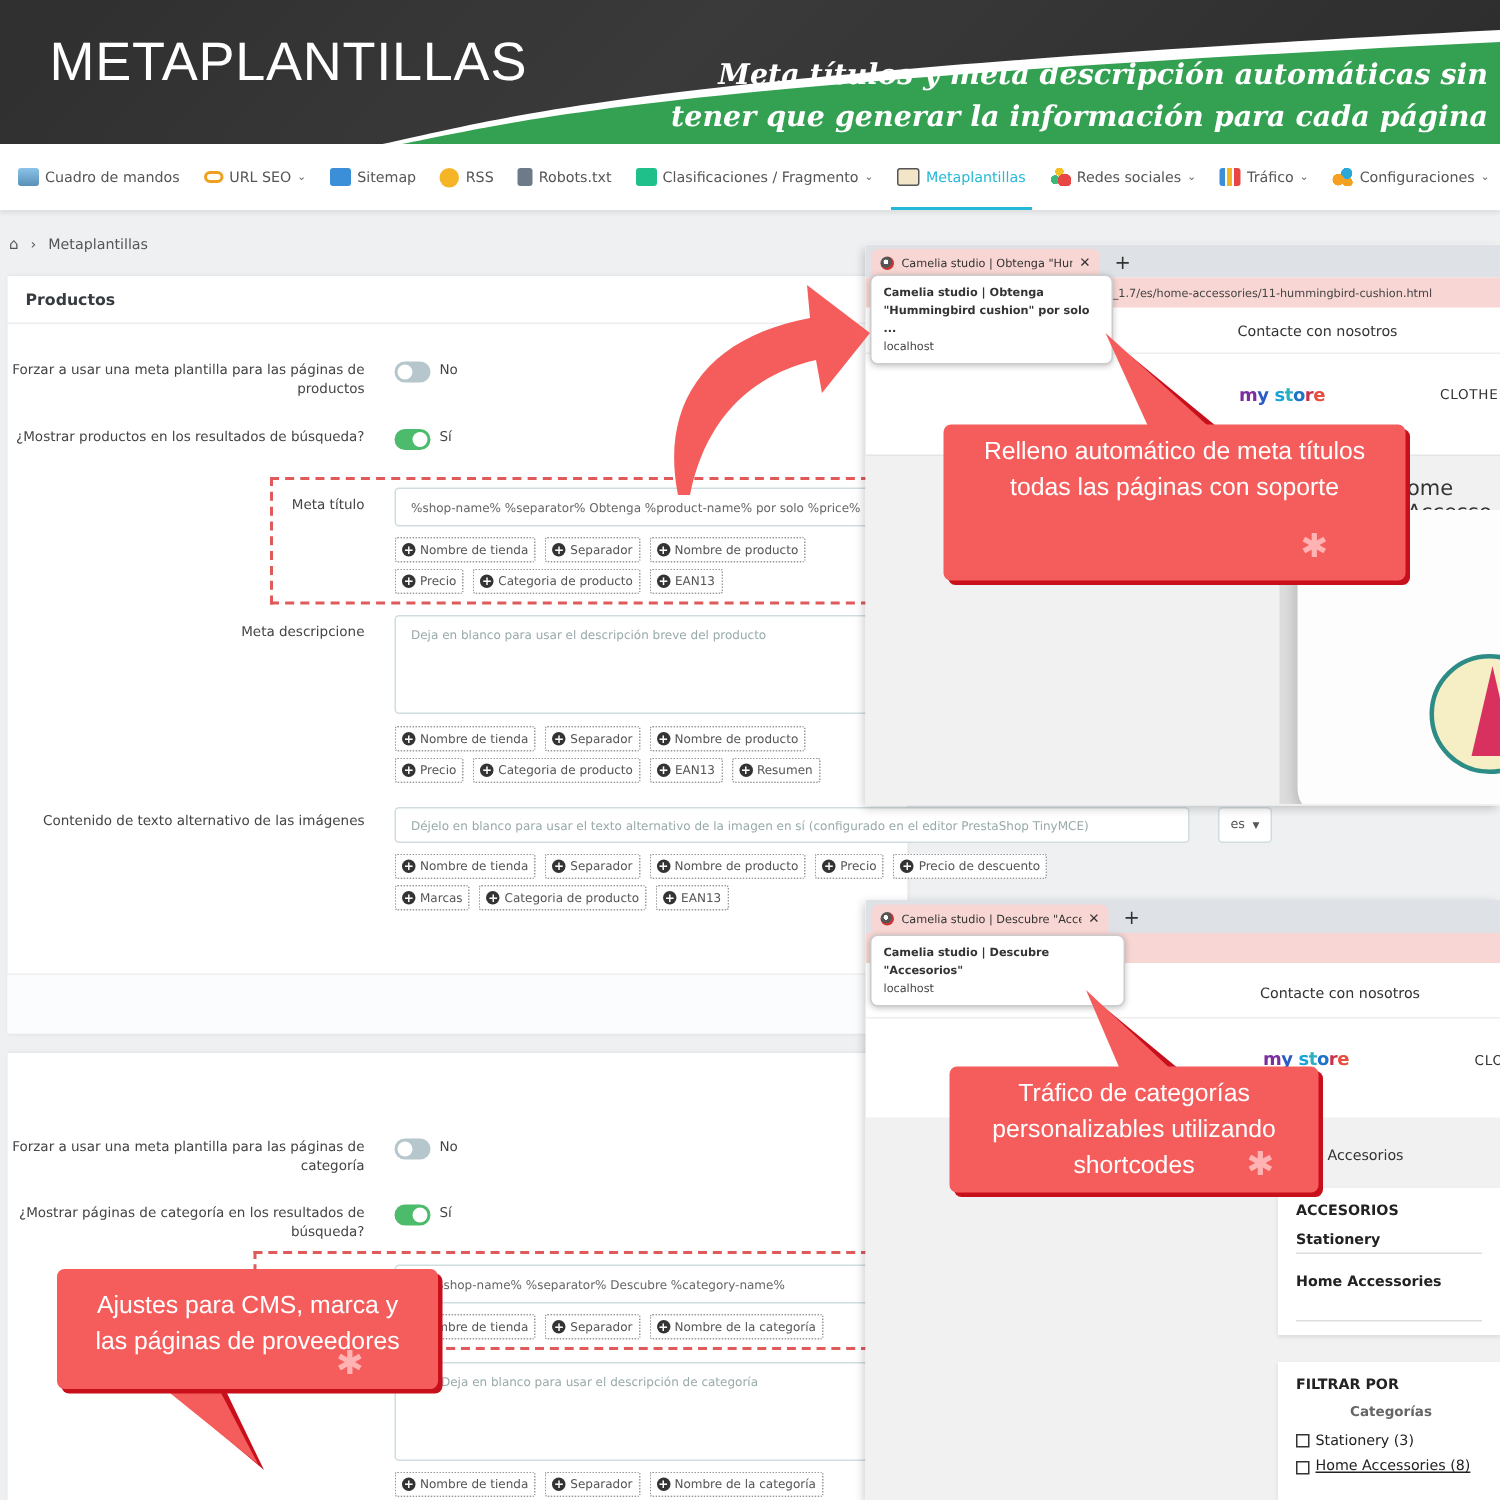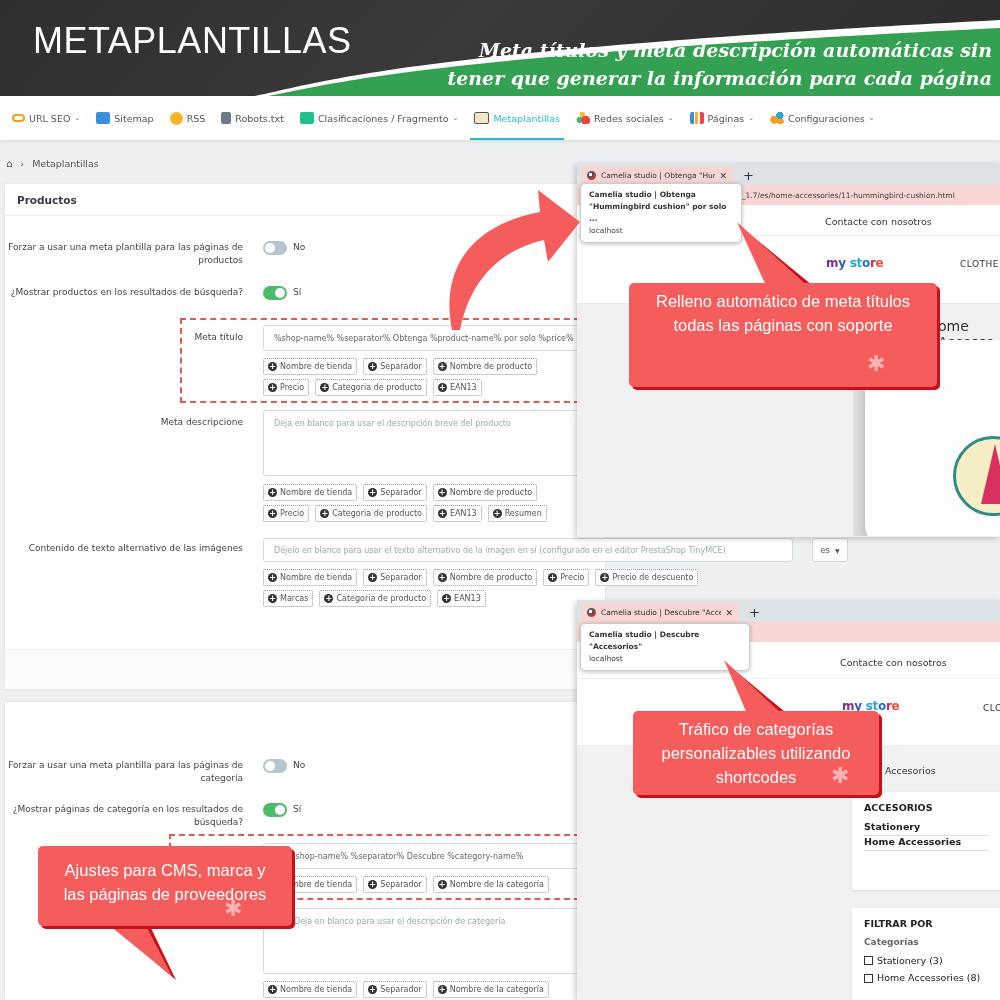--- a/index.html
+++ b/index.html
@@ -83,20 +83,24 @@
   </svg>
   <div class="banner-title">METAPLANTILLAS</div>
   <div class="banner-sub">
     <div>Meta títulos y meta descripción automáticas sin</div>
     <div>tener que generar la información para cada página</div>
   </div>
 </div>
 
 <div class="topnav">
   <div class="nav-item">
+    <span class="ico" style="background:linear-gradient(#8bc4e8,#5a8fb8);"></span>
+    <span>Cuadro de mandos</span>
+  </div>
+  <div class="nav-item">
     <span class="ico" style="background:none;border:2px solid #f0a020;border-radius:6px;width:13px;height:8px;"></span>
     <span>URL SEO</span>
     <span class="chev">⌄</span>
   </div>
   <div class="nav-item">
     <span class="ico" style="background:#3a8fd8;"></span>
     <span>Sitemap</span>
   </div>
   <div class="nav-item">
     <span class="ico" style="background:#f5b526;border-radius:50%;width:13px;height:13px;"></span>
@@ -115,21 +119,21 @@
     <span class="ico" style="background:#f3e6c8;border:1.5px solid #555;width:15px;"></span>
     <span>Metaplantillas</span>
   </div>
   <div class="nav-item">
     <span class="ico" style="background:radial-gradient(circle at 70% 70%,#e84545 35%,transparent 37%),radial-gradient(circle at 25% 65%,#3cb878 22%,transparent 24%),radial-gradient(circle at 45% 20%,#f5c026 22%,transparent 24%);"></span>
     <span>Redes sociales</span>
     <span class="chev">⌄</span>
   </div>
   <div class="nav-item">
     <span class="ico" style="background:linear-gradient(90deg,#3a8fd8 25%,#fff 25%,#fff 35%,#f5b526 35%,#f5b526 60%,#fff 60%,#fff 70%,#e84545 70%);"></span>
-    <span>Páginas</span>
+    <span>Tráfico</span>
     <span class="chev">⌄</span>
   </div>
   <div class="nav-item">
     <span class="ico" style="background:radial-gradient(circle at 30% 65%,#f5a020 30%,transparent 32%),radial-gradient(circle at 70% 30%,#2aa8d8 28%,transparent 30%),radial-gradient(circle at 75% 80%,#f5a020 22%,transparent 24%);"></span>
     <span>Configuraciones</span>
     <span class="chev">⌄</span>
   </div>
 </div>
 
 <div class="breadcrumb">
@@ -353,31 +357,31 @@
   <div class="urlbar" style="padding-left:77px;">p_1.7/es/6-accessories</div>
   <div style="position:absolute;left:0;right:0;top:78px;height:1px;background:#eee;"></div>
   <div class="grey-area" style="left:0;top:145px;width:423px;height:255px;position:absolute;"></div>
 </div>
 <div class="contact" style="left:840px;top:657px;">Contacte con nosotros</div>
 <div class="logo" style="left:842px;top:699px;"><span class="m">m</span><span class="y">y</span> <span class="s">s</span><span class="t">t</span><span class="o">o</span><span class="r">r</span><span class="e">e</span></div>
 <div class="menu-clothe" style="left:983px;top:703px;">CLO</div>
 <div style="position:absolute;left:885px;top:765px;font-size:9.5px;color:#333;">Accesorios</div>
 <div class="sidebar-card" style="top:792px;width:148px;height:98px;">
   <div style="font-weight:bold;font-size:9.5px;margin-bottom:8px;">ACCESORIOS</div>
-  <div style="font-weight:bold;padding-bottom:3px;border-bottom:1px solid #ddd;margin-bottom:0;">Stationery</div>
-  <div style="font-weight:bold;padding-bottom:3px;border-bottom:1px solid #ddd;">Home Accessories</div>
+  <div style="font-weight:bold;padding-bottom:3px;border-bottom:1px solid #ddd;margin-bottom:13px;">Stationery</div>
+  <div style="font-weight:bold;padding-bottom:20px;border-bottom:1px solid #ddd;">Home Accessories</div>
 </div>
 <div class="sidebar-card" style="top:908px;width:148px;height:92px;">
   <div style="font-weight:bold;font-size:9.5px;margin-bottom:8px;">FILTRAR POR</div>
-  <div style="font-weight:bold;color:#666;font-size:9px;margin-bottom:8px;">Categorías</div>
+  <div style="font-weight:bold;color:#666;font-size:9px;margin-bottom:8px;margin-left:36px;">Categorías</div>
   <div style="display:flex;align-items:center;gap:4px;margin-bottom:6px;">
     <span style="width:9px;height:9px;border:1.5px solid #333;display:inline-block;"></span>
     <span>Stationery (3)</span>
   </div>
-  <div style="display:flex;align-items:flex-end;gap:4px;">
+  <div style="display:flex;align-items:flex-end;gap:4px;text-decoration:underline;">
     <span style="width:9px;height:9px;border:1.5px solid #333;display:inline-block;"></span>
     <span>Home Accessories (8)</span>
   </div>
 </div>
 <div class="tooltip" style="top:623px;width:170px;">
   <div class="tt-title">Camelia studio | Descubre</div>
   <div class="tt-title">"Accesorios"</div>
   <div class="tt-host">localhost</div>
 </div>
 

